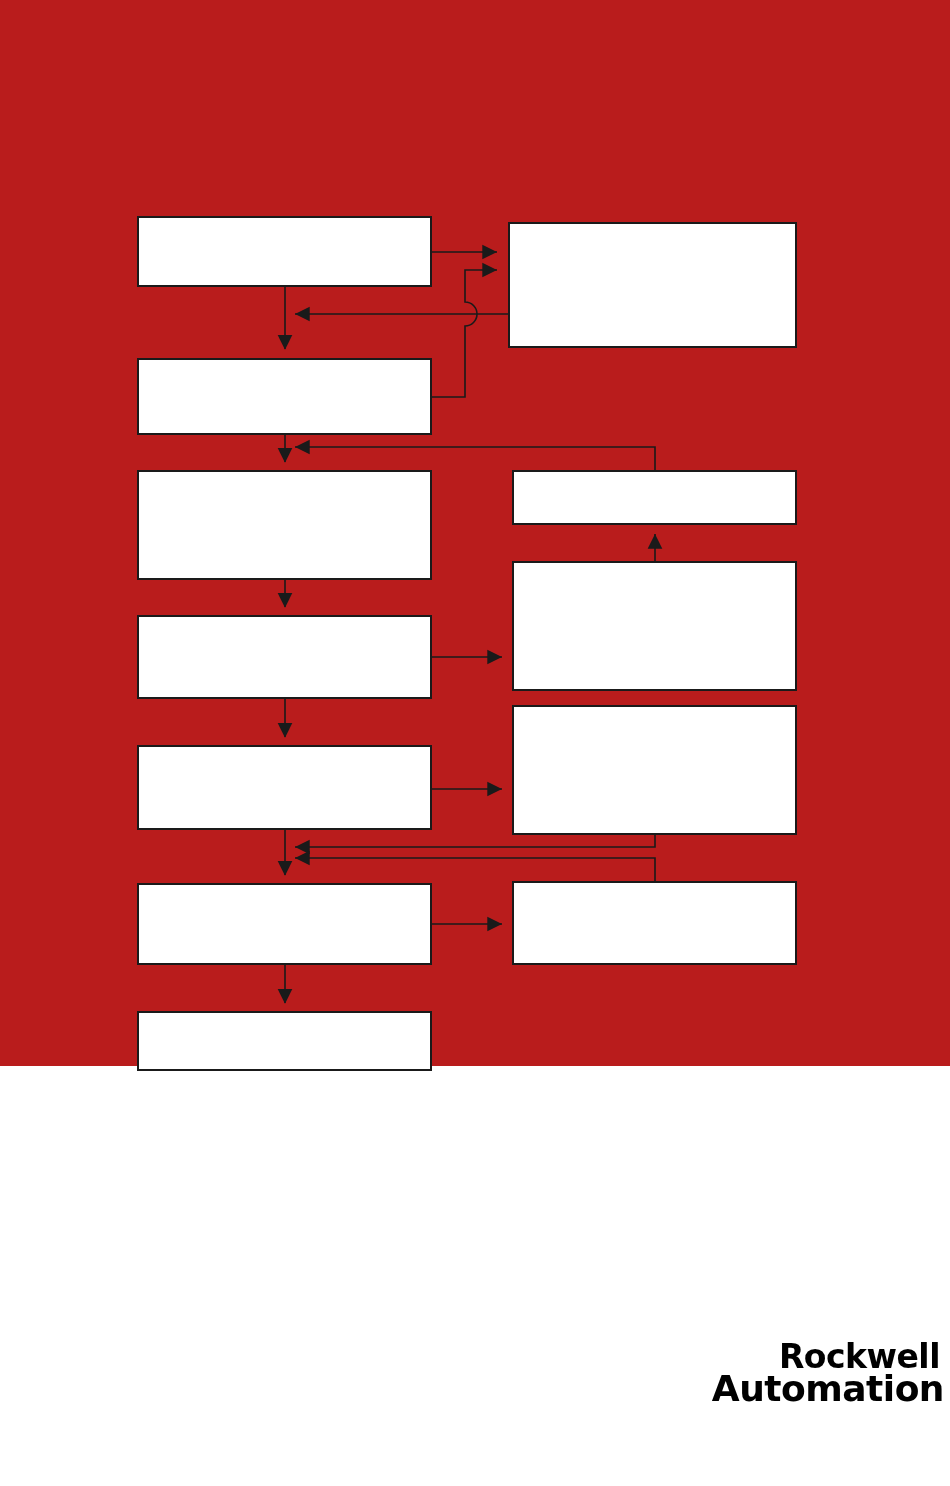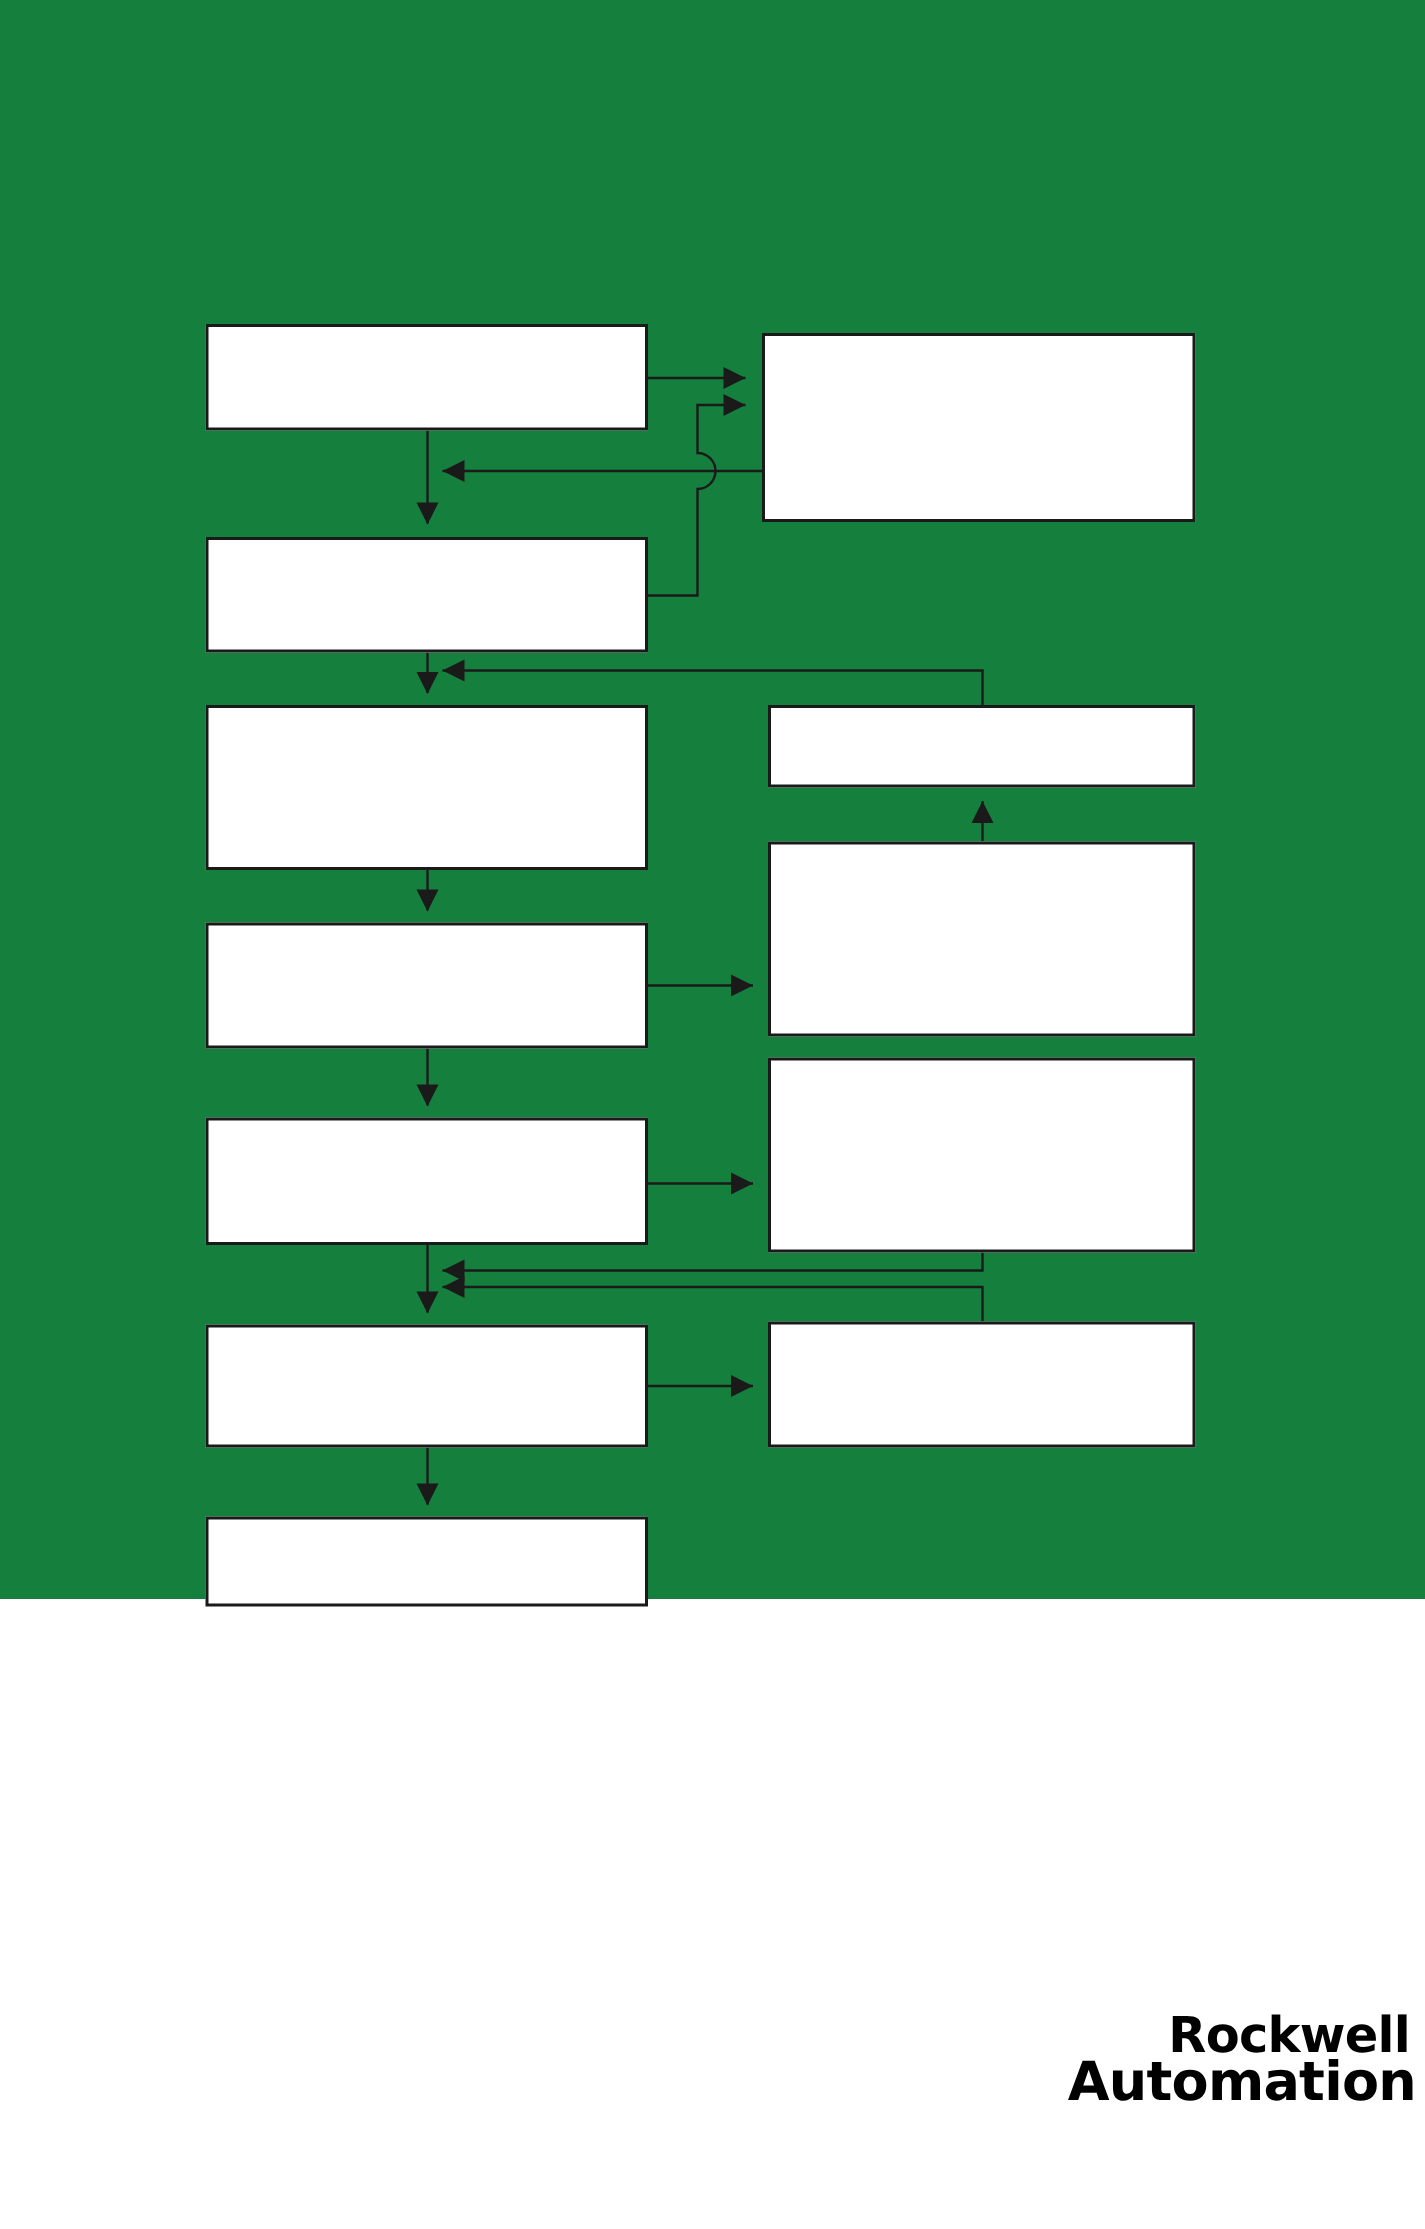--- a/index.html
+++ b/index.html
@@ -16,21 +16,21 @@
     font-family: "Liberation Sans", sans-serif;
     color: #000000;
   }
 
   #page {
     position: absolute;
     left: 0;
     top: 0;
     width: 950px;
     height: 1066px;
-    background: #15803d;
+    background: #b91c1c;
   }
 
   #flow-svg {
     position: absolute;
     left: 0;
     top: 0;
     width: 950px;
     height: 1486px;
     display: block;
   }

